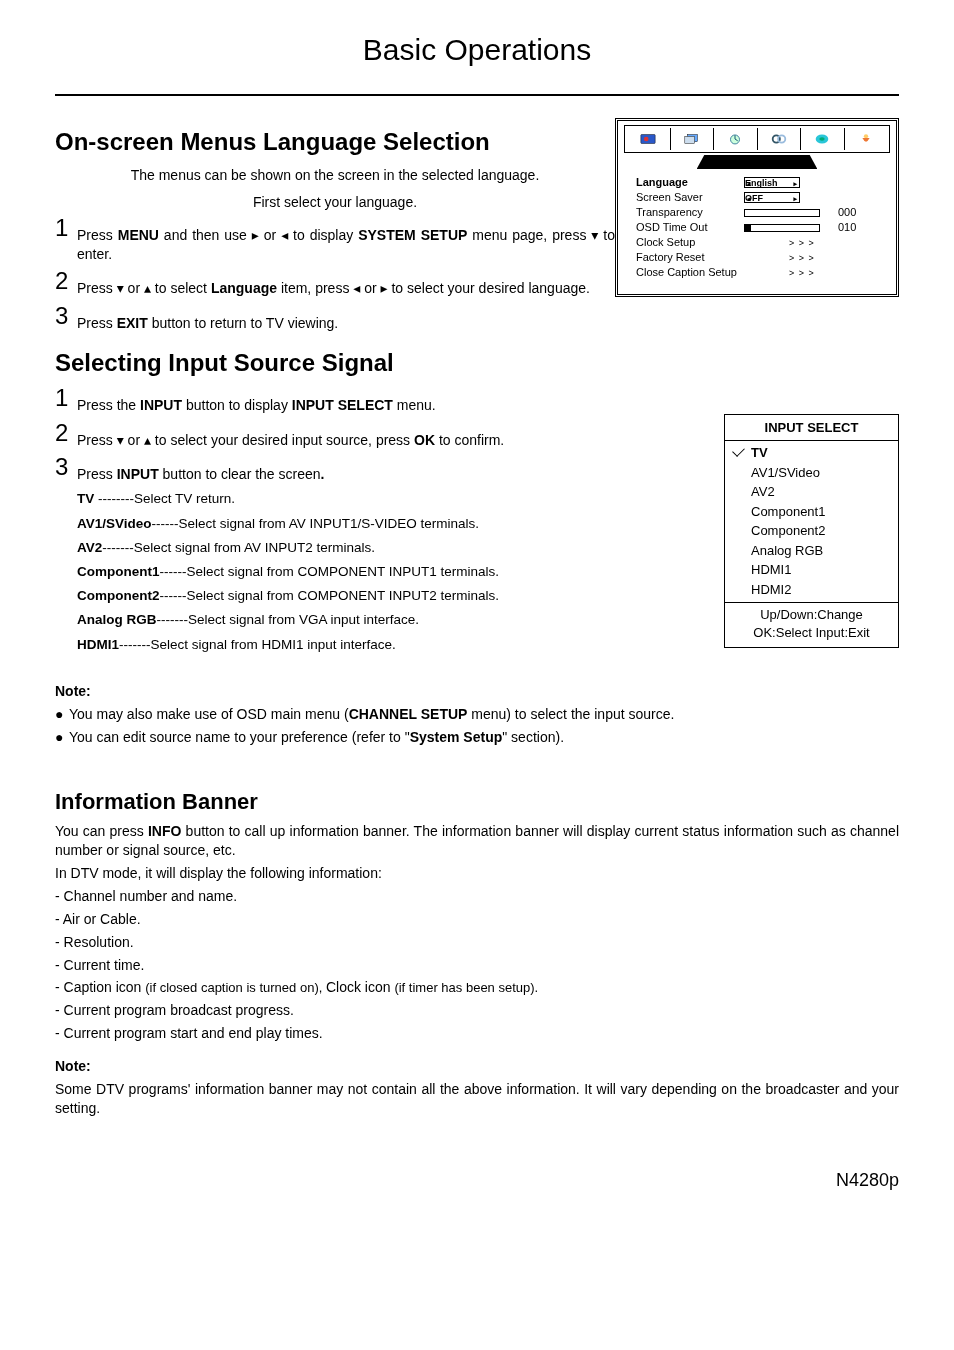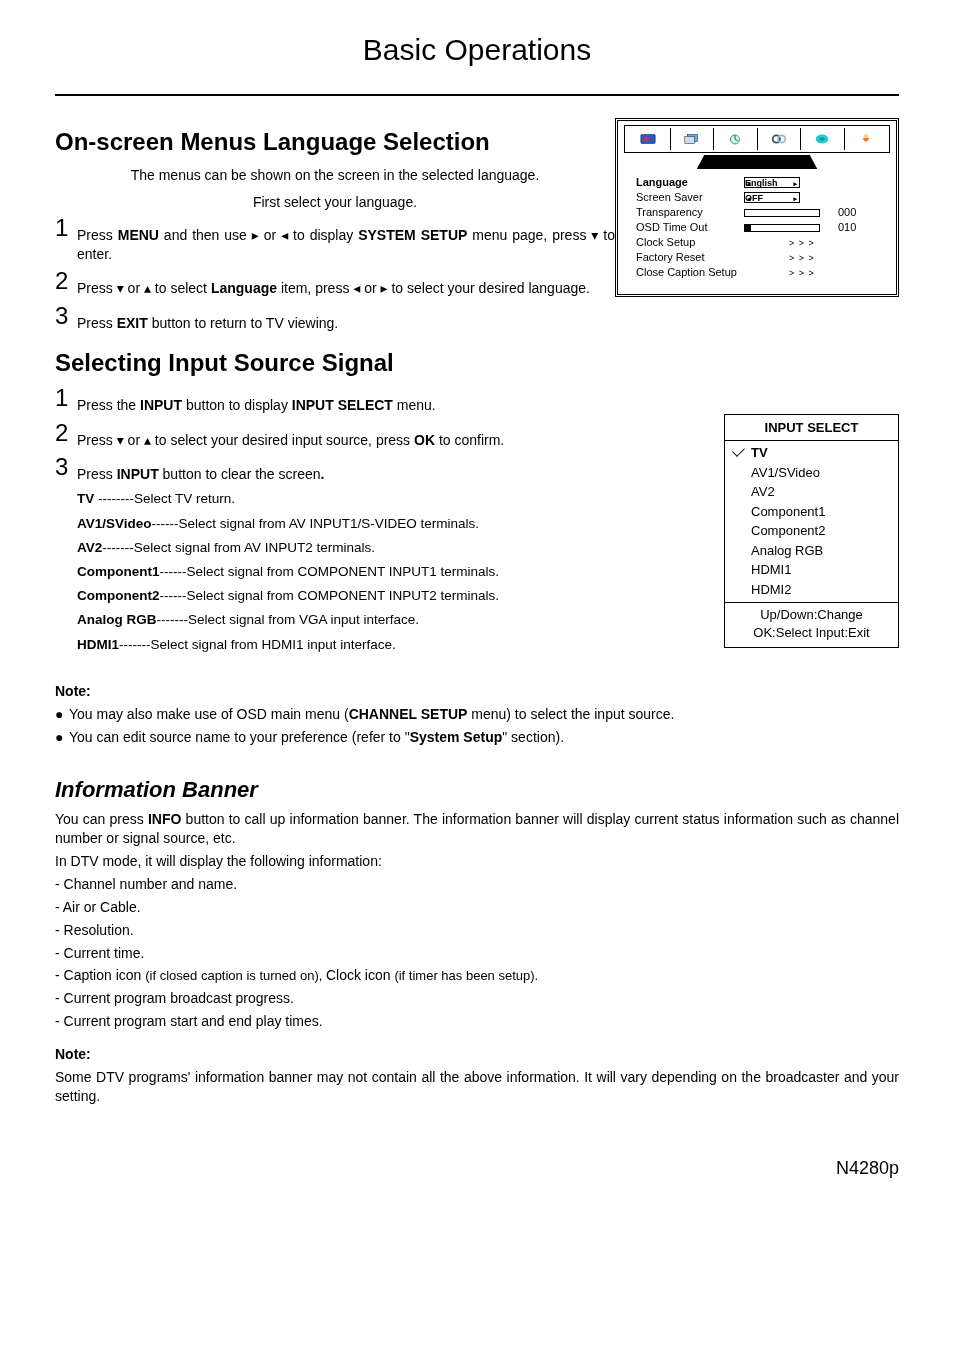--- a/index.html
+++ b/index.html
@@ -345,21 +345,21 @@
 <div class="note-h">Note:</div>
 <div class="bullet-line">
   <span class="bullet-dot">●</span>
   <span><span>You may also make use of OSD main menu (</span><b>CHANNEL SETUP</b><span> menu) to select the input source.</span></span>
 </div>
 <div class="bullet-line">
   <span class="bullet-dot">●</span>
   <span><span>You can edit source name to your preference (refer to "</span><b>System Setup</b><span>" section).</span></span>
 </div>
 
-<div class="sub-title" style="margin-top:28px;font-style:italic;">Information Banner</div>
+<div class="sub-title" style="margin-top:40px;">Information Banner</div>
 <div class="info-body">
   <div class="justify">
     <span>You can press </span><b>INFO</b><span> button to call up information banner. The information banner will display current status information such as channel number or signal source, etc.</span>
   </div>
   <div>In DTV mode, it will display the following information:</div>
   <div class="dash-line">- Channel number and name.</div>
   <div class="dash-line">- Air or Cable.</div>
   <div class="dash-line">- Resolution.</div>
   <div class="dash-line">- Current time.</div>
   <div class="dash-line">

